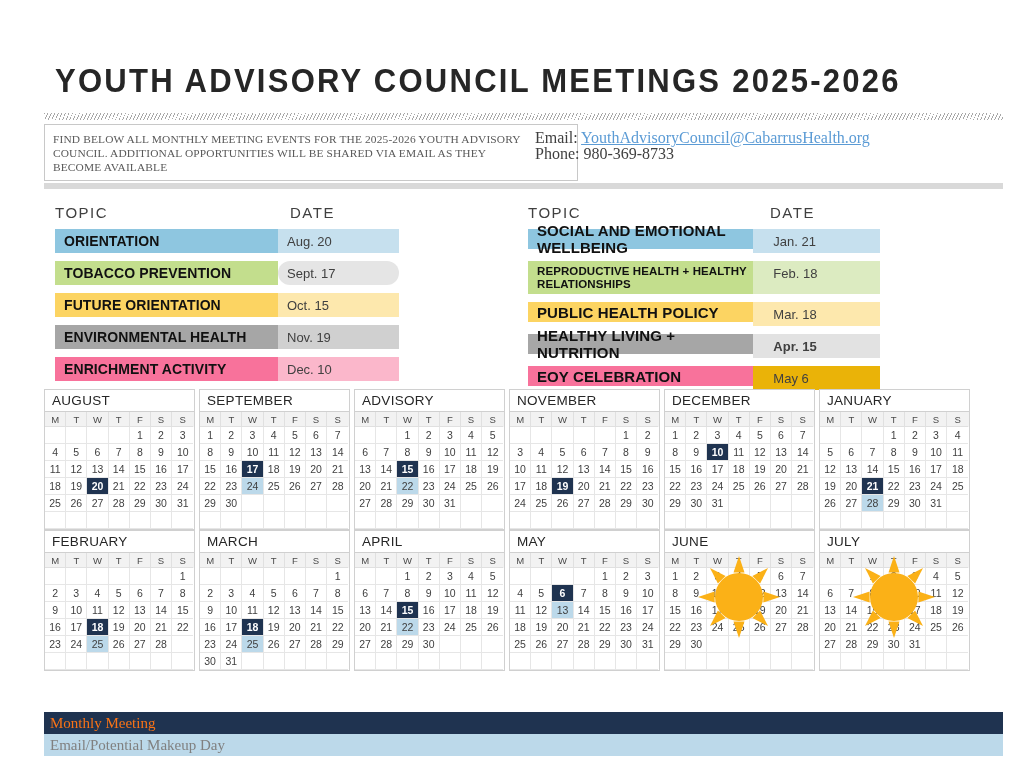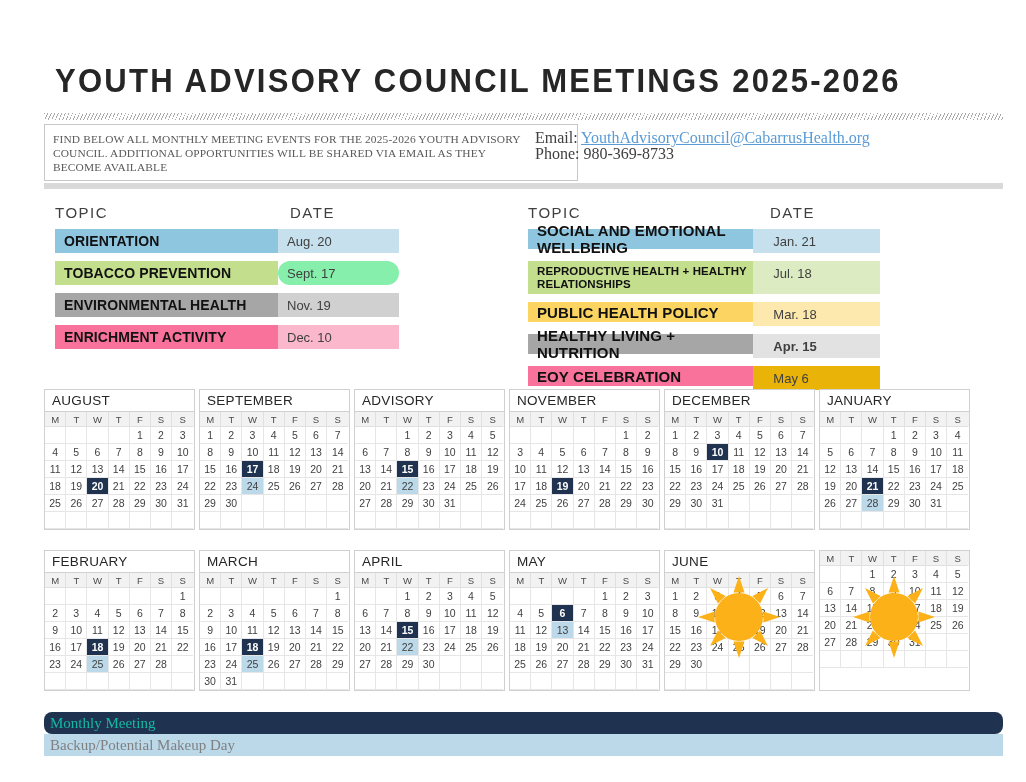--- a/index.html
+++ b/index.html
@@ -128,21 +128,21 @@
 
   
   #calendar{
     position:absolute;
     left:44px;top:389px;
     width:936px;
   }
   .cal-row{
     display:flex;
     gap:4px;
-    margin-bottom:20px;
+    margin-bottom:0;
   }
   .month{
     width:151px;
     border:1px solid #d0d0d0;
     box-sizing:border-box;
     background:#fff;
     position:relative;
   }
   .month .mname{
     height:22px;line-height:22px;
@@ -195,21 +195,21 @@
 
   
   #legend{position:absolute;left:44px;top:712px;width:959px;}
   .legend-bar{
     height:22px;line-height:22px;
     padding-left:6px;
     box-sizing:border-box;
     font-family:"Liberation Serif", serif;
     font-size:15px;
   }
-  #legend-meeting{background:#1f3350;color:#14b8a6;border-radius:8px;}
+  #legend-meeting{background:#1f3350;color:#f97316;}
   #legend-backup{background:#bcd9ea;color:#808080;}
 </style>
 </head>
 <body>
 
 <div id="page-title">YOUTH ADVISORY COUNCIL MEETINGS 2025-2026</div>
 
 <div id="hatch-divider"></div>
 
 <div id="intro-box">
@@ -234,21 +234,25 @@
     <div class="col-topic-head">TOPIC</div>
     <div class="col-date-head">DATE</div>
   </div>
   <div id="topic-rows-left">
       <div class="topic-row">
         <div class="topic-cell" style="background: rgb(142, 198, 224);">ORIENTATION</div>
         <div class="date-cell" style="background: rgb(198, 224, 238);">Aug. 20</div>
       </div>
       <div class="topic-row">
         <div class="topic-cell" style="background: rgb(195, 222, 141);">TOBACCO PREVENTION</div>
-        <div class="date-cell" style="background: #86efac; border-radius: 12px;">Sept. 17</div>
+        <div class="date-cell" style="background: #e5e5e5; border-radius: 12px;">Sept. 17</div>
+      </div>
+      <div class="topic-row">
+        <div class="topic-cell" style="background: rgb(252, 212, 98);">FUTURE ORIENTATION</div>
+        <div class="date-cell" style="background: rgb(253, 232, 173);">Oct. 15</div>
       </div>
       <div class="topic-row">
         <div class="topic-cell" style="background: rgb(166, 166, 166);">ENVIRONMENTAL HEALTH</div>
         <div class="date-cell" style="background: rgb(208, 208, 208);">Nov. 19</div>
       </div>
       <div class="topic-row">
         <div class="topic-cell" style="background: rgb(248, 114, 155);">ENRICHMENT ACTIVITY</div>
         <div class="date-cell" style="background: rgb(251, 183, 203);">Dec. 10</div>
       </div>
     </div>
@@ -259,21 +263,21 @@
     <div class="col-topic-head">TOPIC</div>
     <div class="col-date-head">DATE</div>
   </div>
   <div id="topic-rows-right">
       <div class="topic-row">
         <div class="topic-cell" style="background: rgb(142, 198, 224);">SOCIAL AND EMOTIONAL WELLBEING</div>
         <div class="date-cell" style="background: rgb(198, 224, 238);">Jan. 21</div>
       </div>
       <div class="topic-row tall">
         <div class="topic-cell" style="background: rgb(195, 222, 141);">REPRODUCTIVE HEALTH + HEALTHY RELATIONSHIPS</div>
-        <div class="date-cell" style="background: rgb(220, 235, 193);">Jul. 18</div>
+        <div class="date-cell" style="background: rgb(220, 235, 193);">Feb. 18</div>
       </div>
       <div class="topic-row">
         <div class="topic-cell" style="background: rgb(252, 212, 98);">PUBLIC HEALTH POLICY</div>
         <div class="date-cell" style="background: rgb(253, 232, 173);">Mar. 18</div>
       </div>
       <div class="topic-row">
         <div class="topic-cell" style="background: rgb(166, 166, 166);">HEALTHY LIVING + NUTRITION</div>
         <div class="date-cell" style="background: rgb(226, 226, 226); font-weight: bold;">Apr. 15</div>
       </div>
       <div class="topic-row">
@@ -1018,20 +1022,21 @@
             <polygon points="42.0,83.0 47.5,66.4 36.5,66.4" fill="#fbb117"></polygon>
             <polygon points="13.0,71.0 28.6,63.1 20.9,55.4" fill="#fbb117"></polygon>
             <polygon points="1.0,42.0 17.6,47.5 17.6,36.5" fill="#fbb117"></polygon>
             <polygon points="13.0,13.0 20.9,28.6 28.6,20.9" fill="#fbb117"></polygon>
             <polygon points="42.0,1.0 36.5,17.6 47.5,17.6" fill="#fbb117"></polygon>
             <polygon points="71.0,13.0 55.4,20.9 63.1,28.6" fill="#fbb117"></polygon>
             <circle cx="42" cy="42" r="24" fill="#fbb117"></circle>
           </svg></div>
       </div>
       <div class="month">
+        <div class="mname">JULY</div>
         <div class="dow-row">
           <div class="dow">M</div>
           <div class="dow">T</div>
           <div class="dow">W</div>
           <div class="dow">T</div>
           <div class="dow">F</div>
           <div class="dow">S</div>
           <div class="dow">S</div>
         </div>
         <div class="wk">
@@ -1098,14 +1103,14 @@
             <polygon points="42.0,1.0 36.5,17.6 47.5,17.6" fill="#fbb117"></polygon>
             <polygon points="71.0,13.0 55.4,20.9 63.1,28.6" fill="#fbb117"></polygon>
             <circle cx="42" cy="42" r="24" fill="#fbb117"></circle>
           </svg></div>
       </div>
     </div>
   </div>
 
 <div id="legend">
   <div class="legend-bar" id="legend-meeting">Monthly Meeting</div>
-  <div class="legend-bar" id="legend-backup">Backup/Potential Makeup Day</div>
+  <div class="legend-bar" id="legend-backup">Email/Potential Makeup Day</div>
 </div>
 
 </body></html>

